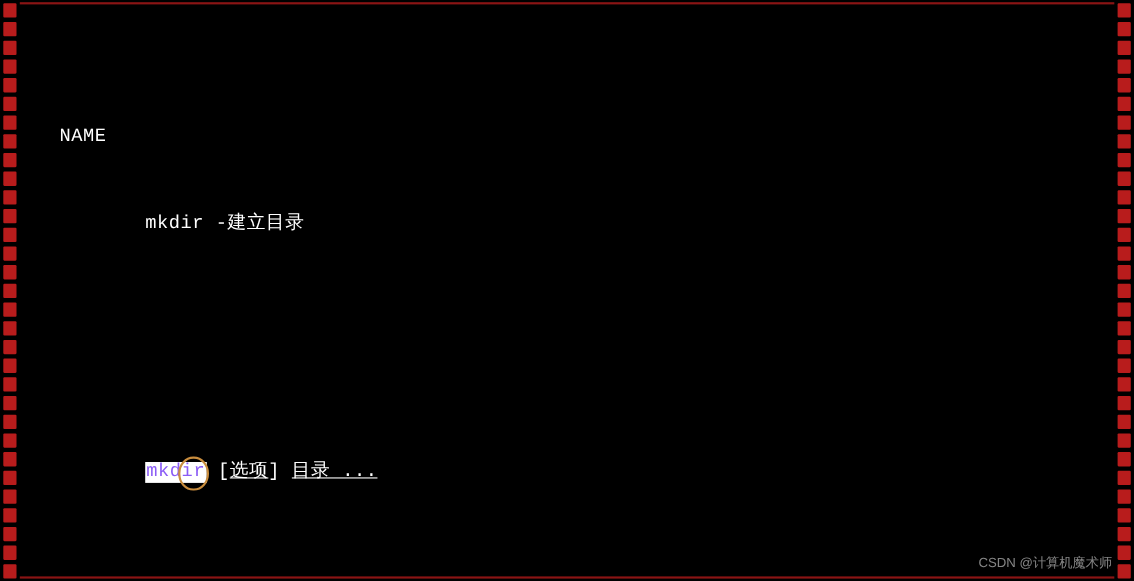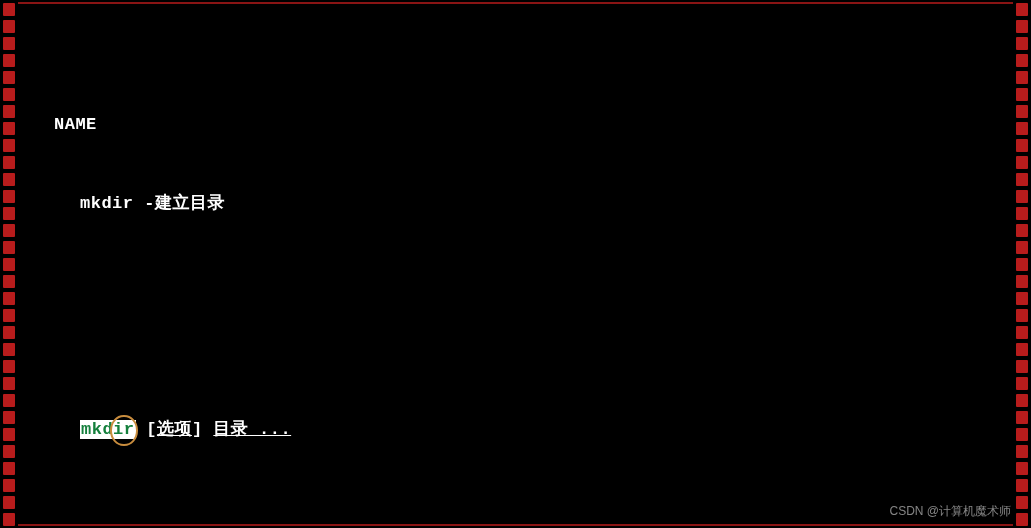--- a/index.html
+++ b/index.html
@@ -49,33 +49,33 @@
     position: absolute;
     top: 7px;
     left: 24px;
     right: 24px;
     bottom: 7px;
     color: #ffffff;
     font-family: "Courier New", Consolas, "Noto Sans Mono", monospace;
     font-size: 17px;
     line-height: 1.55;
     letter-spacing: 0.5px;
-    font-weight: 700;
+    font-weight: 400;
     white-space: pre;
   }
 
   .sec-head { 
     margin-left: 30px;
   }
-  .indent1 { margin-left: 56px; }
+  .indent1 { margin-left: 108px; }
   .blank  { height: 0.9em; }
 
   .hl {
     background: #ffffff;
-    color: #15803d;
+    color: #8b5cf6;
     padding: 0 1px;
   }
   .cursor-ring {
     display: inline-block;
     position: relative;
     vertical-align: baseline;
   }
   .cursor-ring::after{
     content:"";
     position:absolute;

